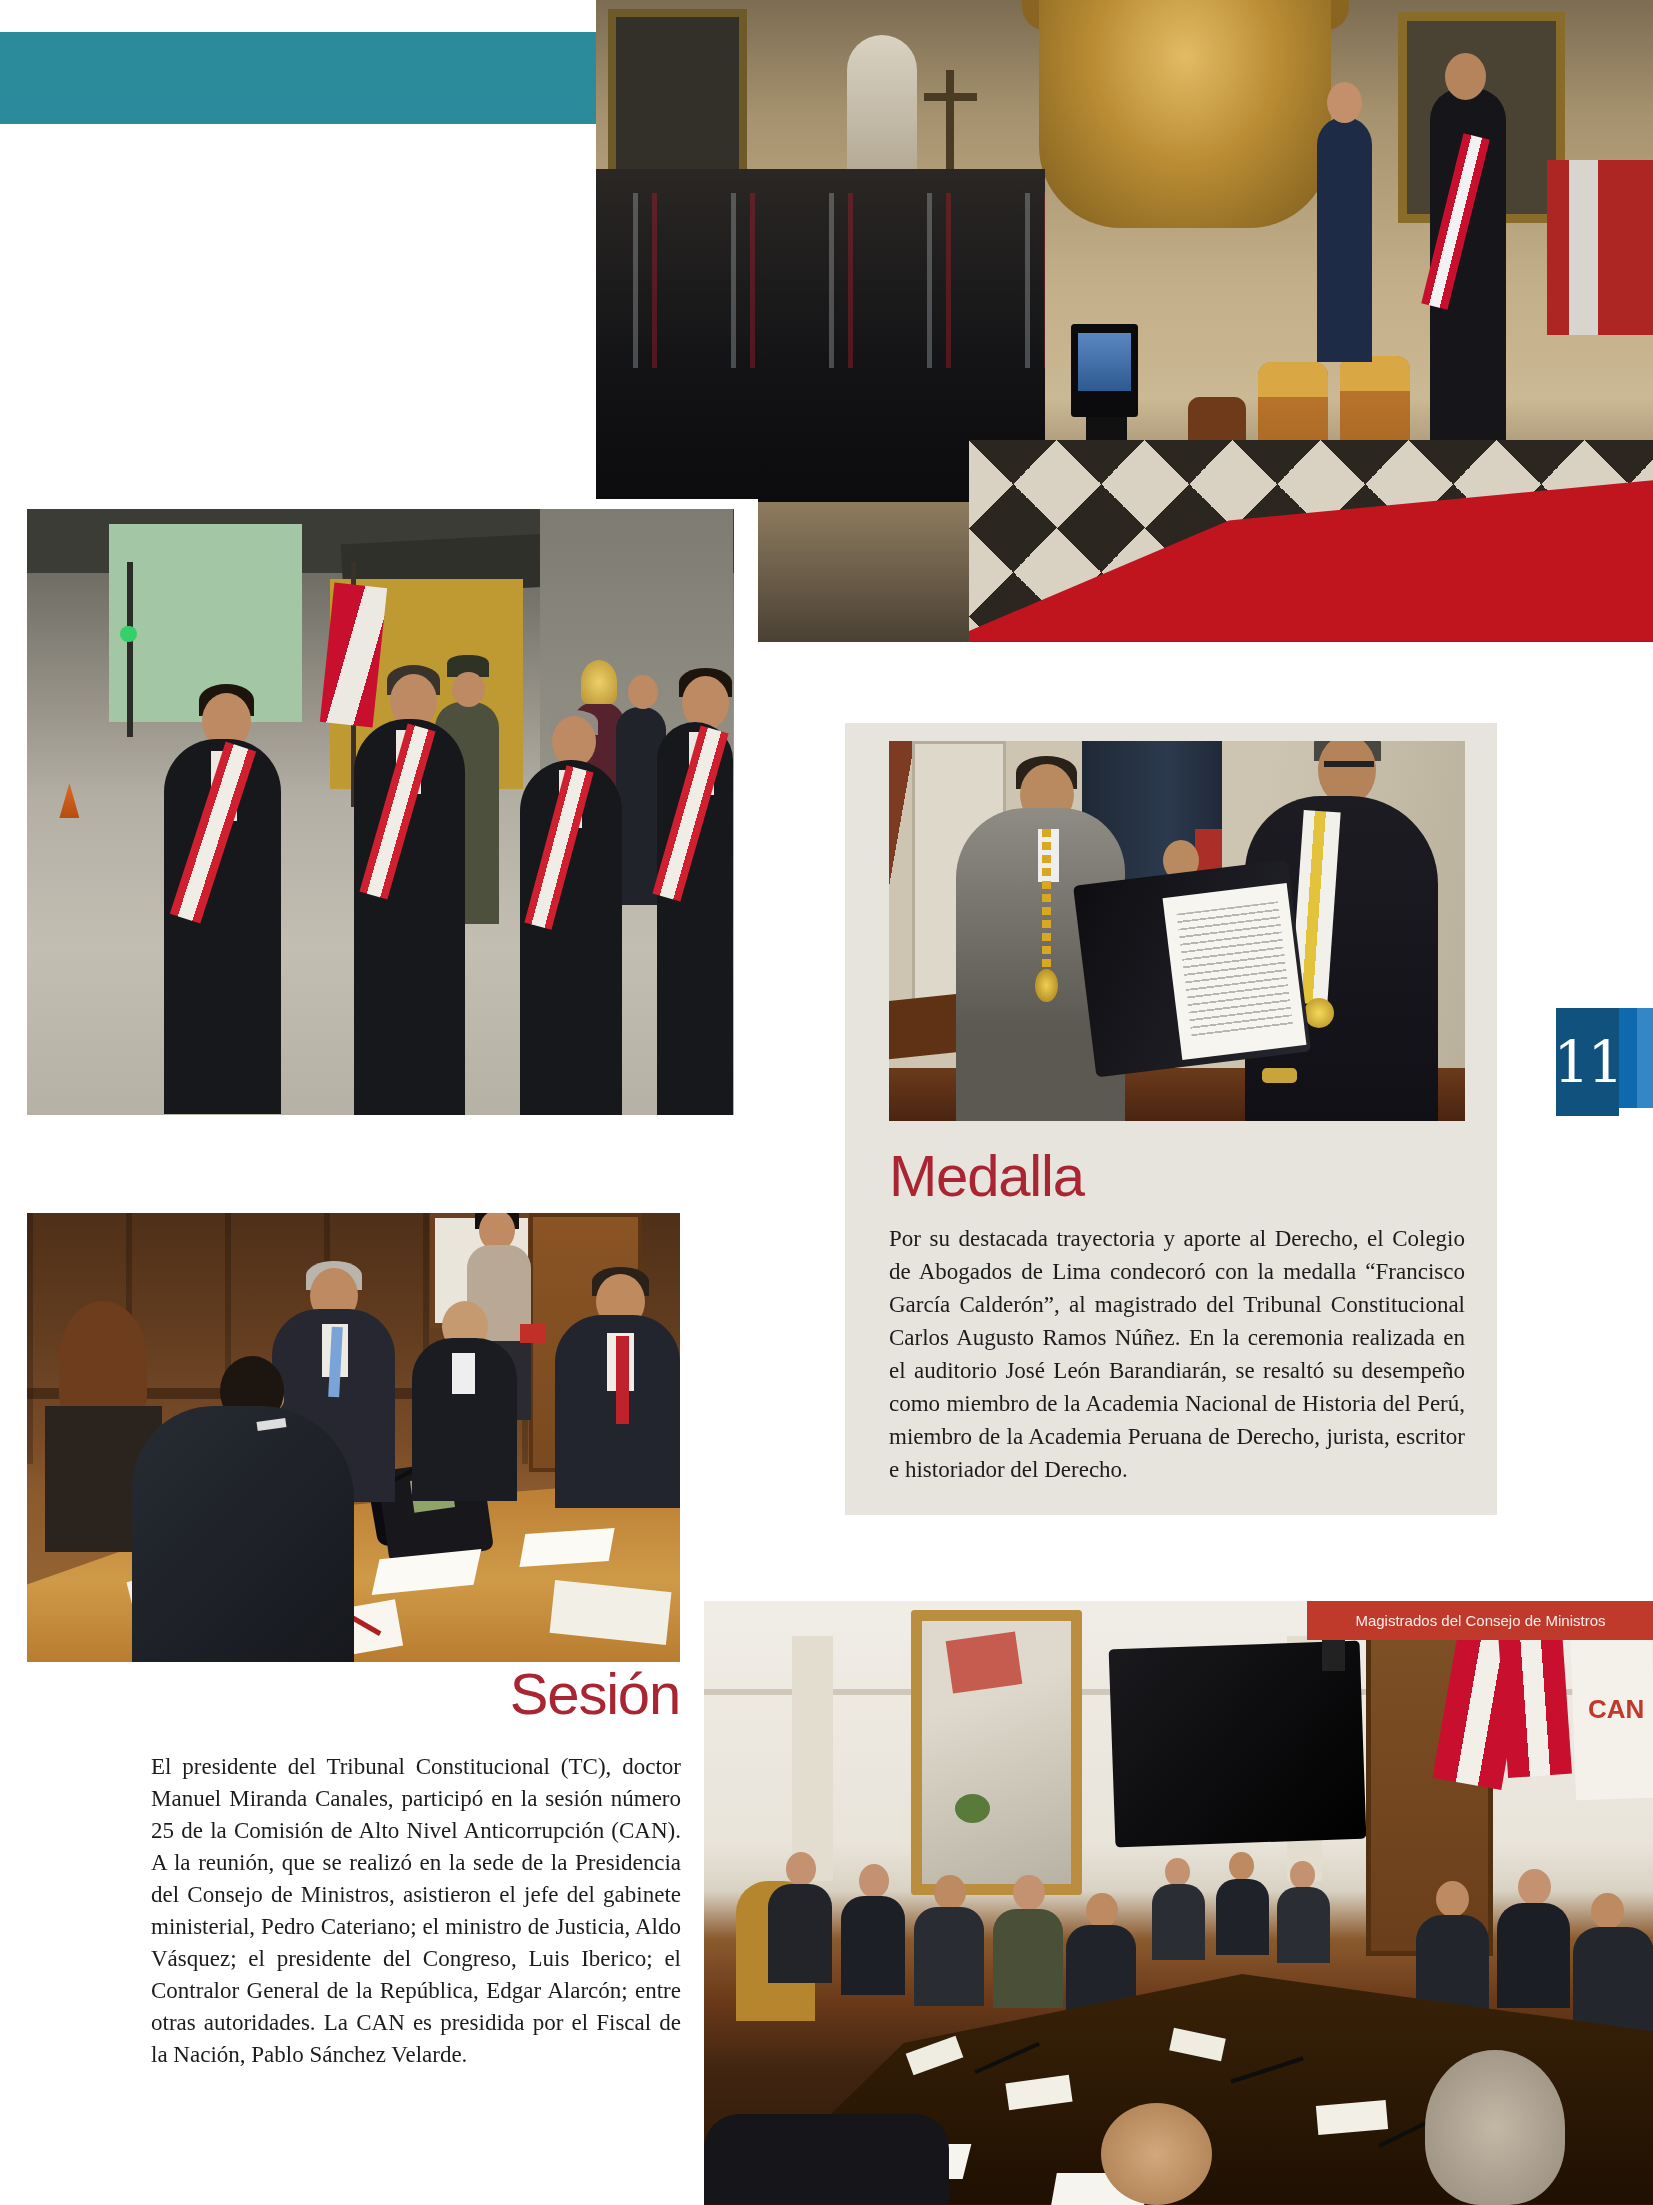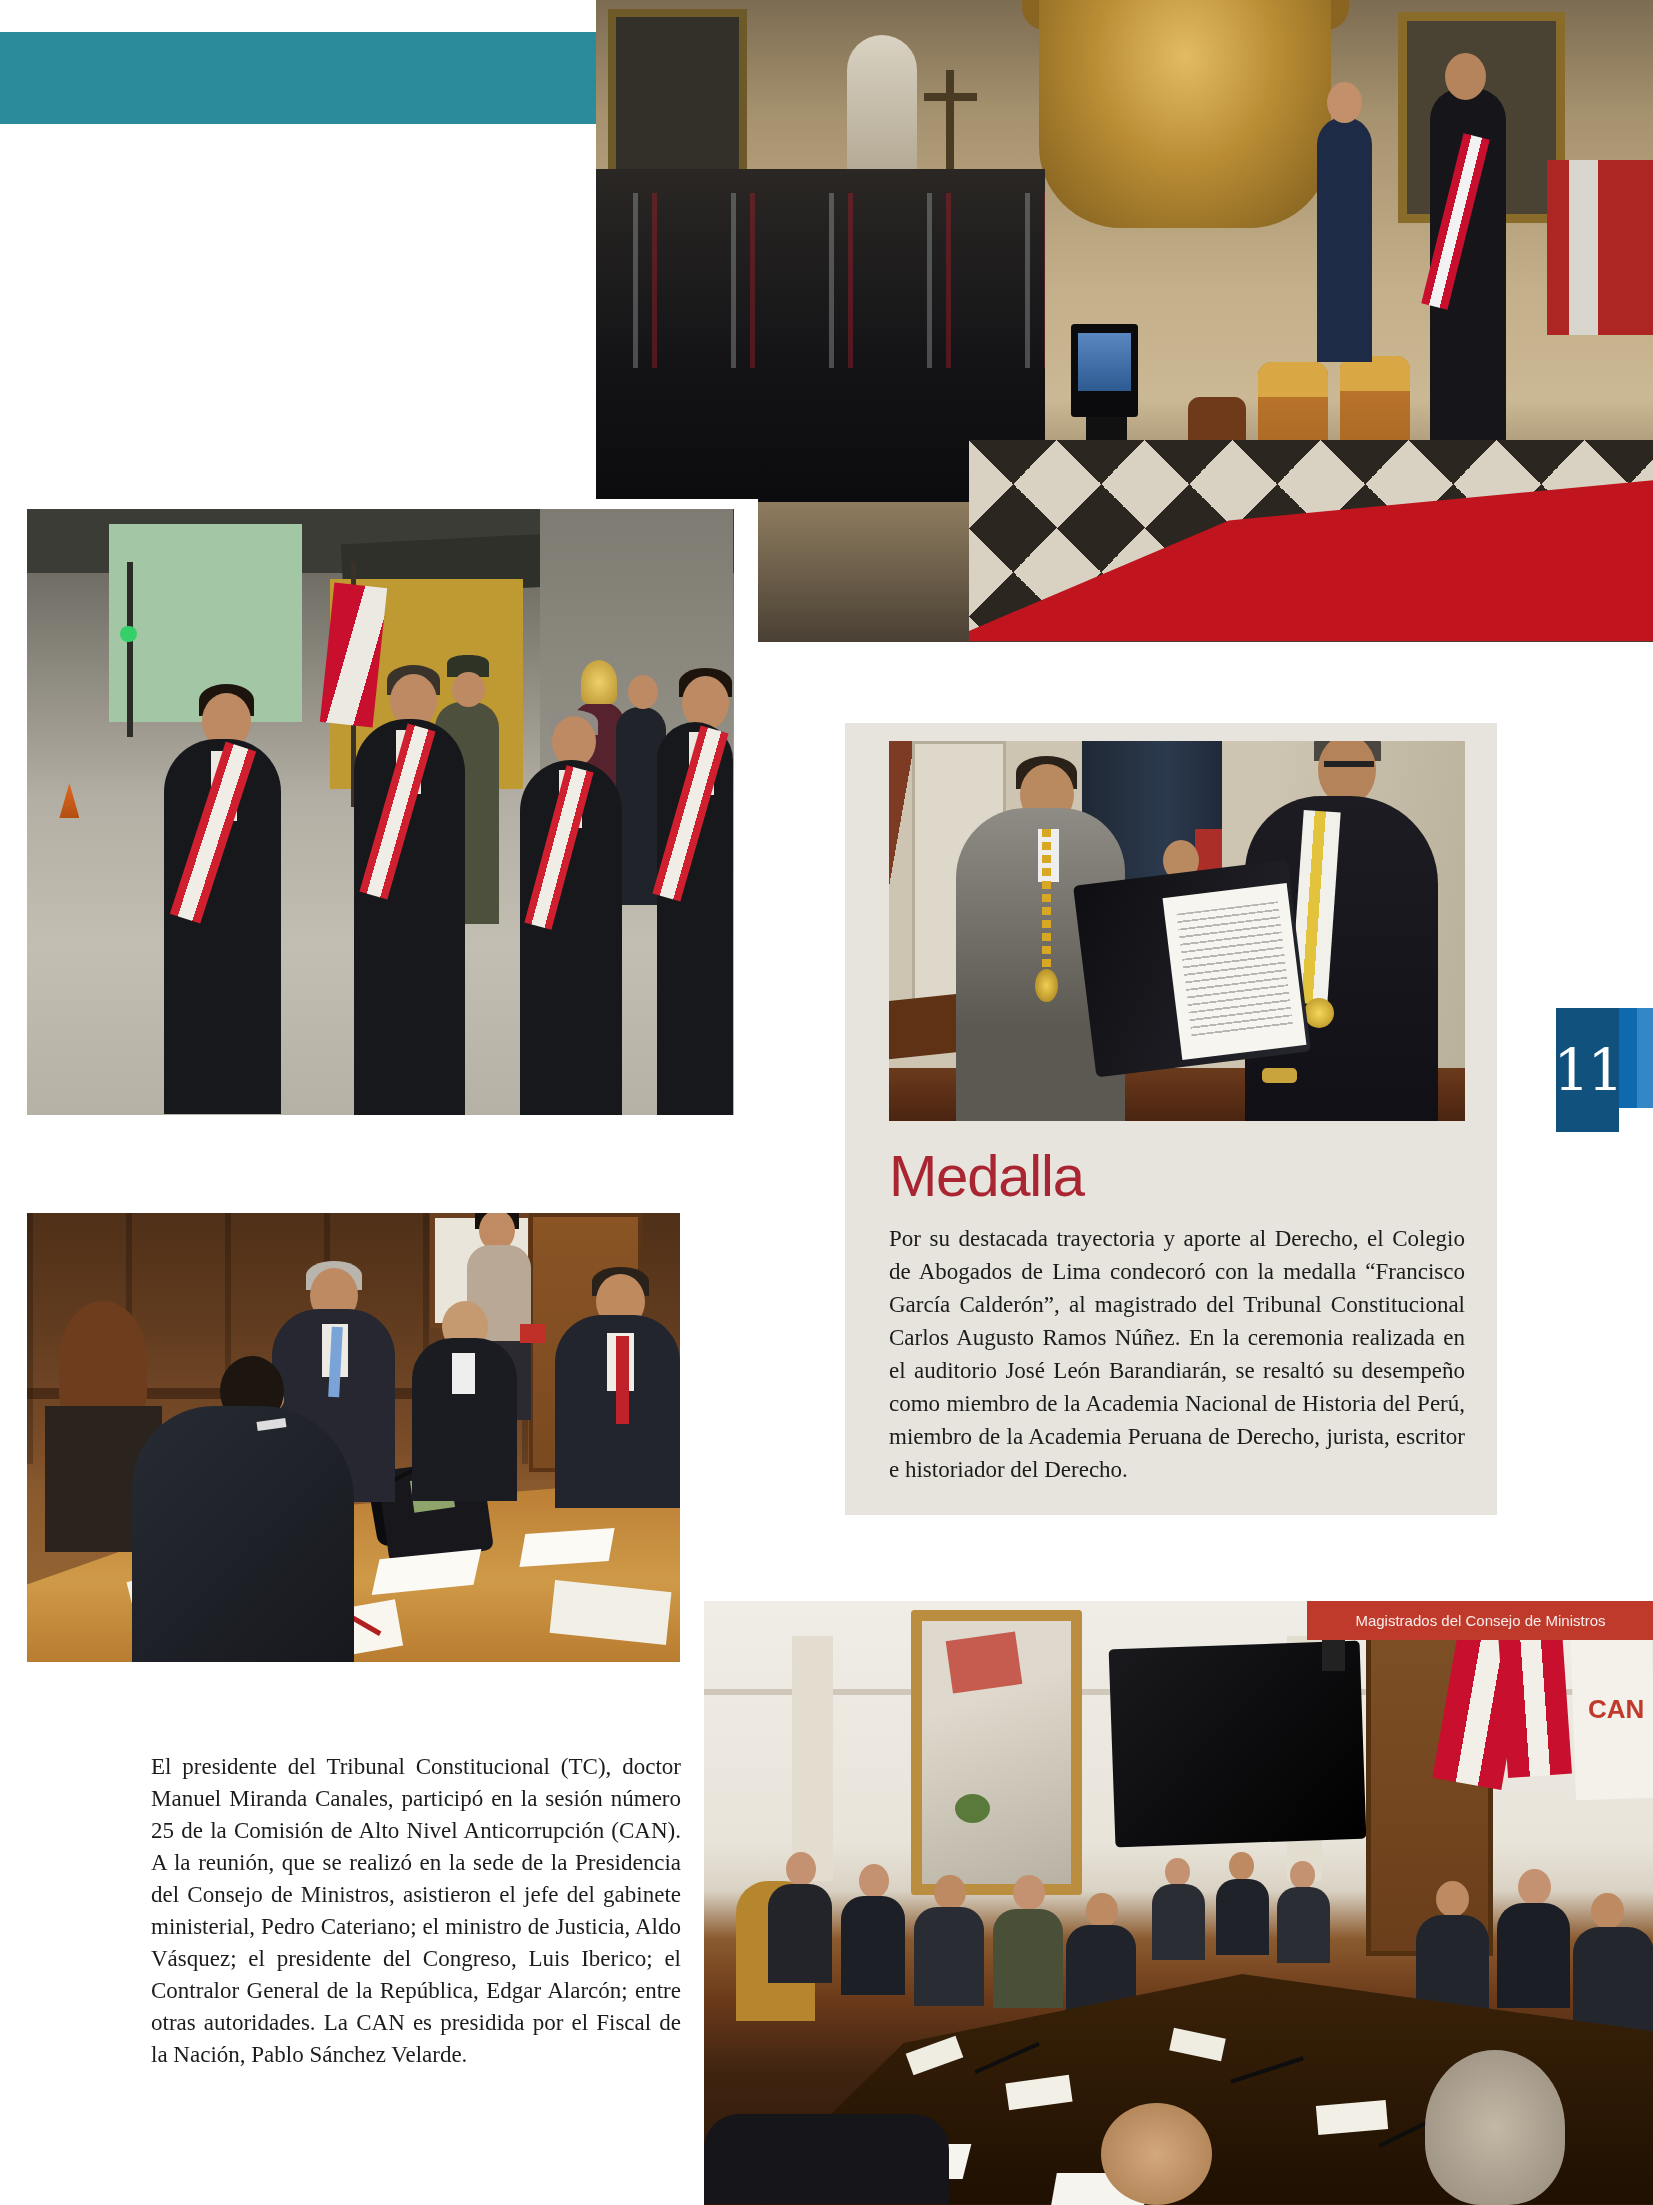--- a/index.html
+++ b/index.html
@@ -33,21 +33,21 @@
   #photo-medalla{left:44px;top:18px;width:576px;height:380px;
     background:linear-gradient(100deg,#7e3b24 0 4%,#cdc5b1 4% 60%,#b9b09b 100%);}
   .panel-title{position:absolute;margin:0;font-family:"Liberation Sans",sans-serif;font-weight:400;
     color:#a92531;font-size:58px;line-height:64px;letter-spacing:-1.2px;}
   #medalla-title{left:44px;top:421px;}
   .body-text{position:absolute;margin:0;text-align:justify;font-size:23px;color:#1c1c1c;}
   #medalla-body{left:44px;top:499px;width:576px;line-height:33px;}
 
   
   #pagenum{position:absolute;left:1556px;top:1008px;width:98px;height:100px;}
-  #pagenum-dark{position:absolute;left:0;top:0;width:63px;height:124px;background:#11517e;
+  #pagenum-dark{position:absolute;left:0;top:0;width:63px;height:108px;background:#11517e;
     display:flex;align-items:center;justify-content:center;}
   #pagenum-dark span{font-family:"DejaVu Serif",serif;font-size:57px;color:#ffffff;letter-spacing:-2.3px;}
   #pagenum-mid{position:absolute;left:63px;top:0;width:17.5px;height:100px;background:#0f69ae;}
   #pagenum-light{position:absolute;left:81px;top:0;width:17.5px;height:100px;background:#3387c7;}
 
   
   #photo-session{left:27px;top:1213px;width:653px;height:449px;
     background:linear-gradient(180deg,#4f3018 0%,#5f3a1e 22%,#6f4525 40%,#7b4d28 52%,#8a5a2e 62%,#9a6a35 100%);}
 
   
@@ -219,20 +219,21 @@
     <div style="left:528px;top:102px;width:125px;height:193px;background:#23252e;border-radius:47px 47px 0 0;"></div>
     <div style="left:580px;top:120px;width:27px;height:58px;background:#f0ede6;"></div>
     <div style="left:589px;top:123px;width:13px;height:88px;background:#c0222c;"></div>
     <div style="left:32px;top:88px;width:88px;height:117px;background:#6e3d1d;border-radius:50% 50% 20% 20%;"></div>
     <div style="left:17.5px;top:193px;width:117px;height:146px;background:#2b241e;"></div>
     <div style="left:193px;top:143px;width:64px;height:70px;background:#1c1510;border-radius:50%;"></div>
     <div style="left:105px;top:193px;width:222px;height:257px;background:linear-gradient(135deg,#272b33,#16181d);border-radius:82px 93px 0 0;"></div>
     <div style="left:230px;top:207px;width:29px;height:9.3px;background:#dddddd;transform:rotate(-8deg);"></div>
   </div>
 
+  <h1 id="sesion-title" class="panel-title">Sesión</h1>
   <p id="sesion-body" class="body-text">El presidente del Tribunal Constitucional (TC), doctor Manuel Miranda Canales, participó en la sesión número 25 de la Comisión de Alto Nivel Anticorrupción (CAN). A la reunión, que se realizó en la sede de la Presidencia del Consejo de Ministros, asistieron el jefe del gabinete ministerial, Pedro Cateriano; el ministro de Justicia, Aldo Vásquez; el presidente del Congreso, Luis Iberico; el Contralor General de la República, Edgar Alarcón; entre otras autoridades. La CAN es presidida por el Fiscal de la Nación, Pablo Sánchez Velarde.</p>
 
   <div id="photo-bottom" class="photo">
     <div style="left:0;top:88px;width:950px;height:5.8px;background:#cfc8ba;"></div>
     <div style="left:88px;top:35px;width:41px;height:245px;background:#e3ddd0;"></div>
     <div style="left:583px;top:35px;width:35px;height:245px;background:#e3ddd0;"></div>
     <div style="left:207px;top:8.8px;width:149px;height:263px;background:linear-gradient(160deg,#ded9cc 30%,#b8b2a4);border:11.7px solid #bb8d3e;border-radius:3.5px;"></div>
     <div style="left:245px;top:35px;width:70px;height:53px;background:#c24438;transform:rotate(-8deg);opacity:.85;"></div>
     <div style="left:251px;top:193px;width:35px;height:29px;background:#5a7a3c;border-radius:50%;"></div>
     <div style="left:408px;top:44px;width:251px;height:198px;background:linear-gradient(135deg,#1a1a1e,#000000);transform:rotate(-2deg);border-radius:4.7px;"></div>

